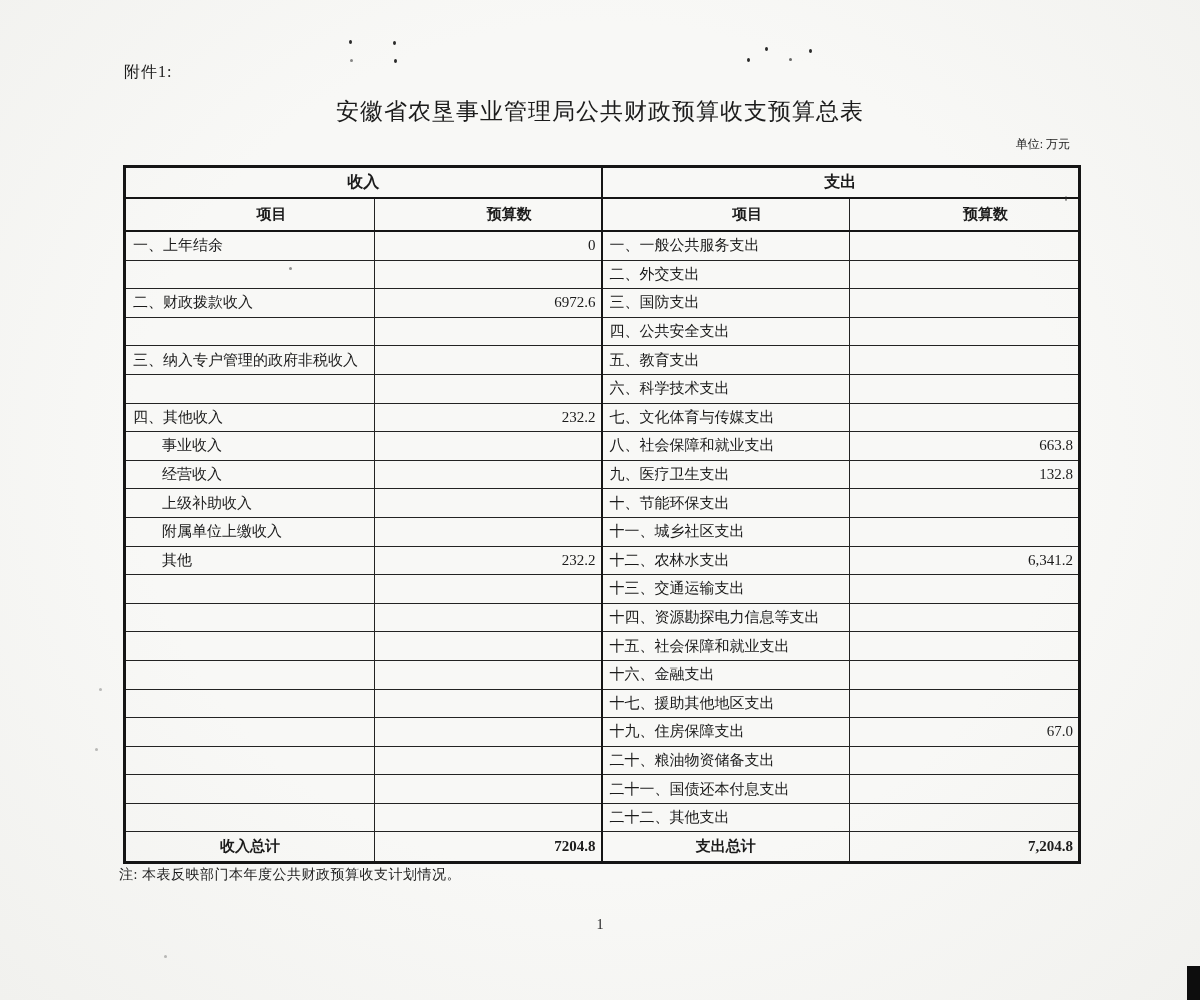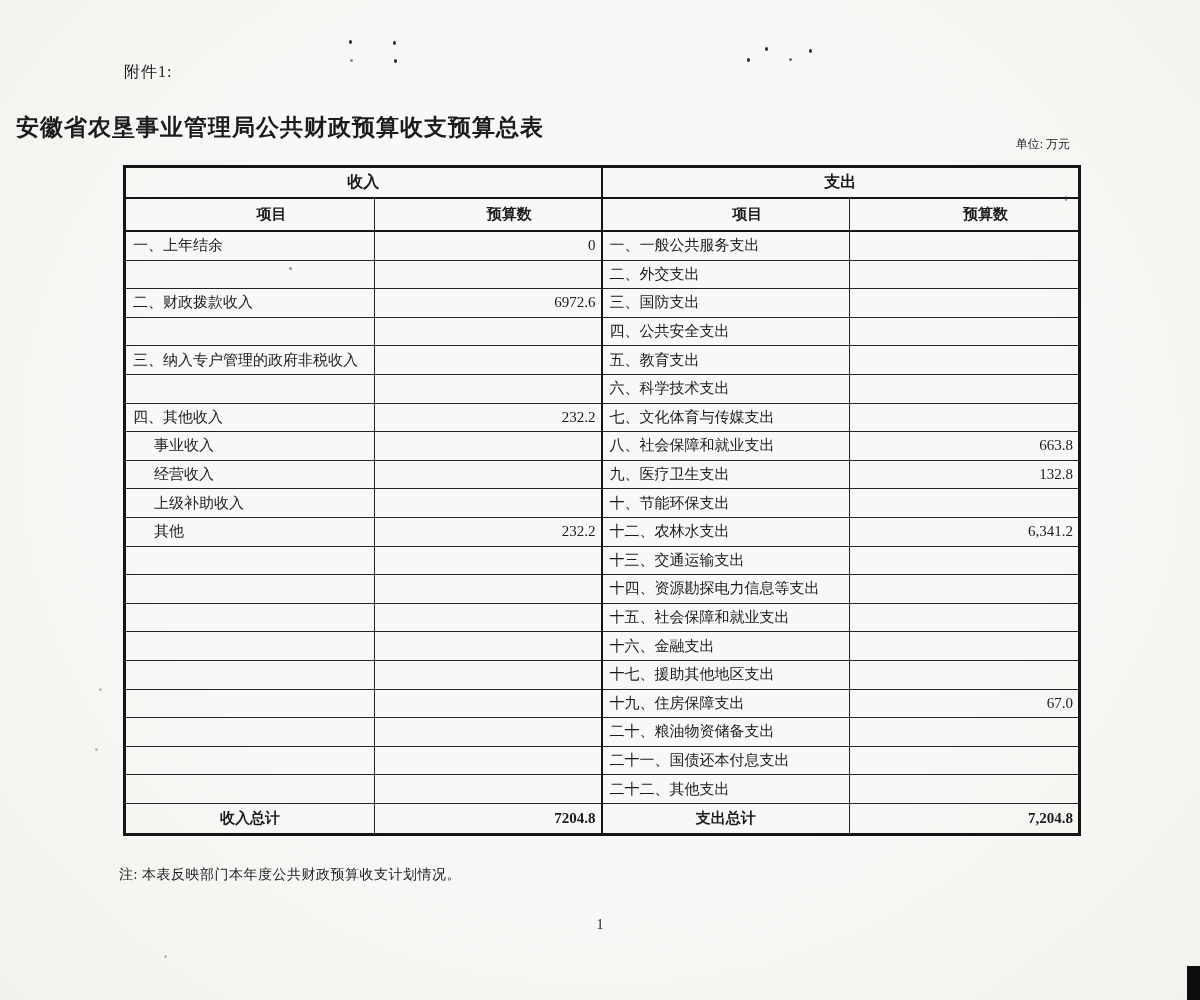--- a/index.html
+++ b/index.html
@@ -11,22 +11,22 @@
   }
   .page{
     position:relative;width:1200px;height:1000px;
     background:radial-gradient(ellipse at 50% 45%, #f8f8f6 55%, #f1f1ee 100%);
   }
   .attachment{
     position:absolute;left:124px;top:62px;
     font-size:16px;letter-spacing:1px;text-align:right;
   }
   .title{
-    position:absolute;left:0;right:0;top:96px;margin:16px;
-    font-size:23px;font-weight:bold;letter-spacing:1px;
+    position:absolute;left:0;right:0;top:96px;margin:0;
+    text-align:center;font-size:23px;font-weight:normal;letter-spacing:1px;
   }
   .unit{
     position:absolute;right:130px;top:136px;
     font-size:12px;
   }
   table.budget{
     position:absolute;left:123px;top:165px;
     width:955px;table-layout:fixed;border-collapse:collapse;
     border:3px solid #151515;
   }
@@ -39,21 +39,21 @@
     height:27px;font-size:16px;font-weight:bold;text-align:center;
     border-bottom:2px solid #151515;
   }
   tr.cols th{
     height:29px;font-weight:bold;text-align:center;
     border-bottom:2.5px solid #151515;
     padding-left:44px;
   }
   tbody td{height:27.6px;}
   td.item{text-align:left;padding:0 4px 0 7px;}
-  td.indent{padding-left:28px;}
+  td.indent{padding-left:36px;}
   td.num{text-align:right;padding:0 5px 0 4px;}
   .halfdiv{border-left:2.5px solid #151515 !important;}
   tfoot td{
     height:27px;font-weight:bold;
     border-top:2.5px solid #151515;
   }
   tfoot td.center{text-align:center;}
   .note{
     position:absolute;left:119px;top:866px;
     font-size:14px;letter-spacing:0.5px;
@@ -153,20 +153,26 @@
           <td class="item halfdiv">九、医疗卫生支出</td>
           <td class="num">132.8</td>
         </tr>
         <tr>
           <td class="item indent">上级补助收入</td>
           <td class="num"></td>
           <td class="item halfdiv">十、节能环保支出</td>
           <td class="num"></td>
         </tr>
         <tr>
+          <td class="item indent">附属单位上缴收入</td>
+          <td class="num"></td>
+          <td class="item halfdiv">十一、城乡社区支出</td>
+          <td class="num"></td>
+        </tr>
+        <tr>
           <td class="item indent">其他</td>
           <td class="num">232.2</td>
           <td class="item halfdiv">十二、农林水支出</td>
           <td class="num">6,341.2</td>
         </tr>
         <tr>
           <td class="item"></td>
           <td class="num"></td>
           <td class="item halfdiv">十三、交通运输支出</td>
           <td class="num"></td>

